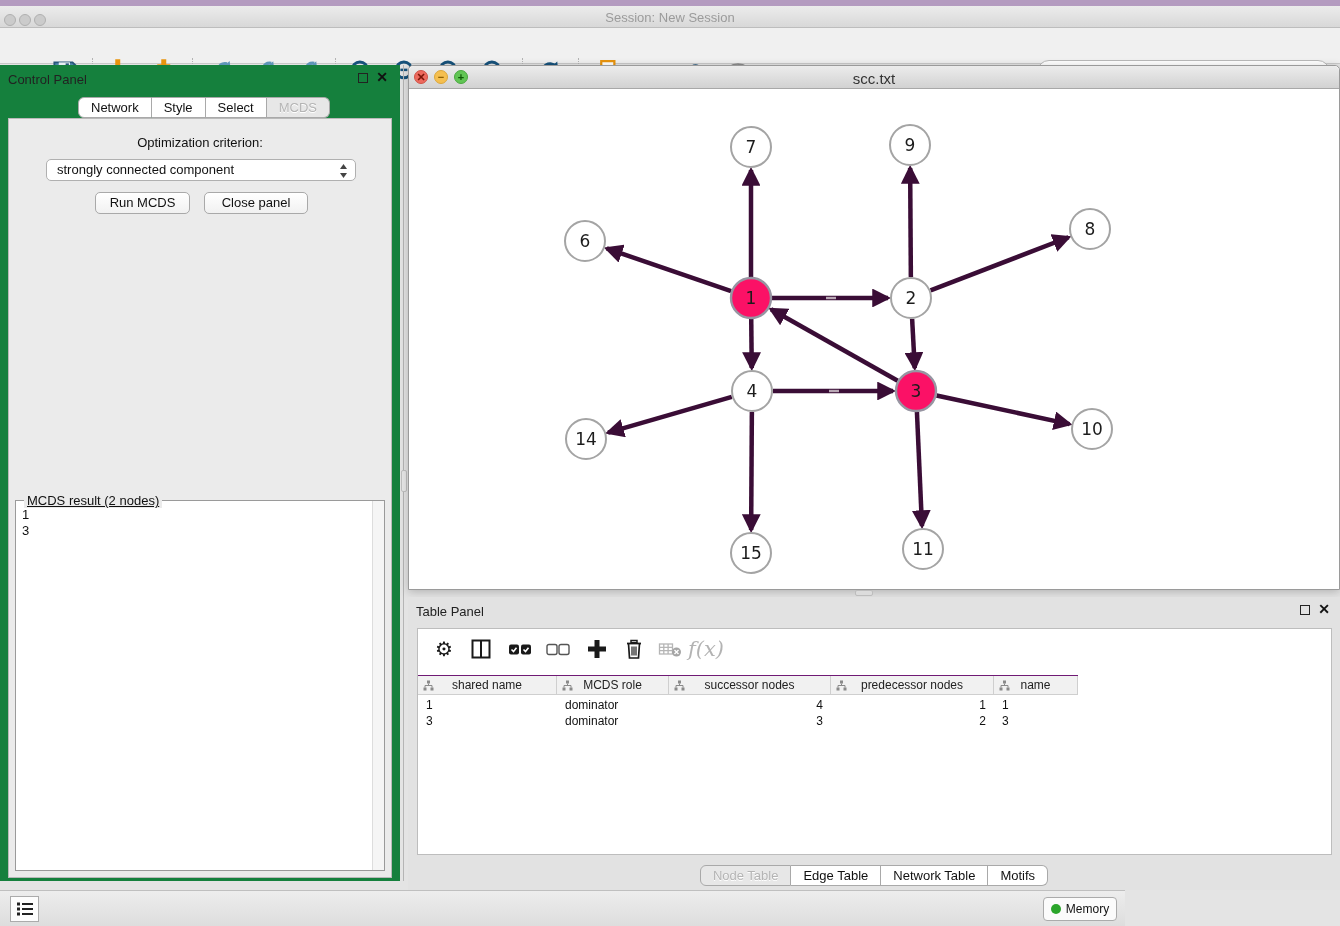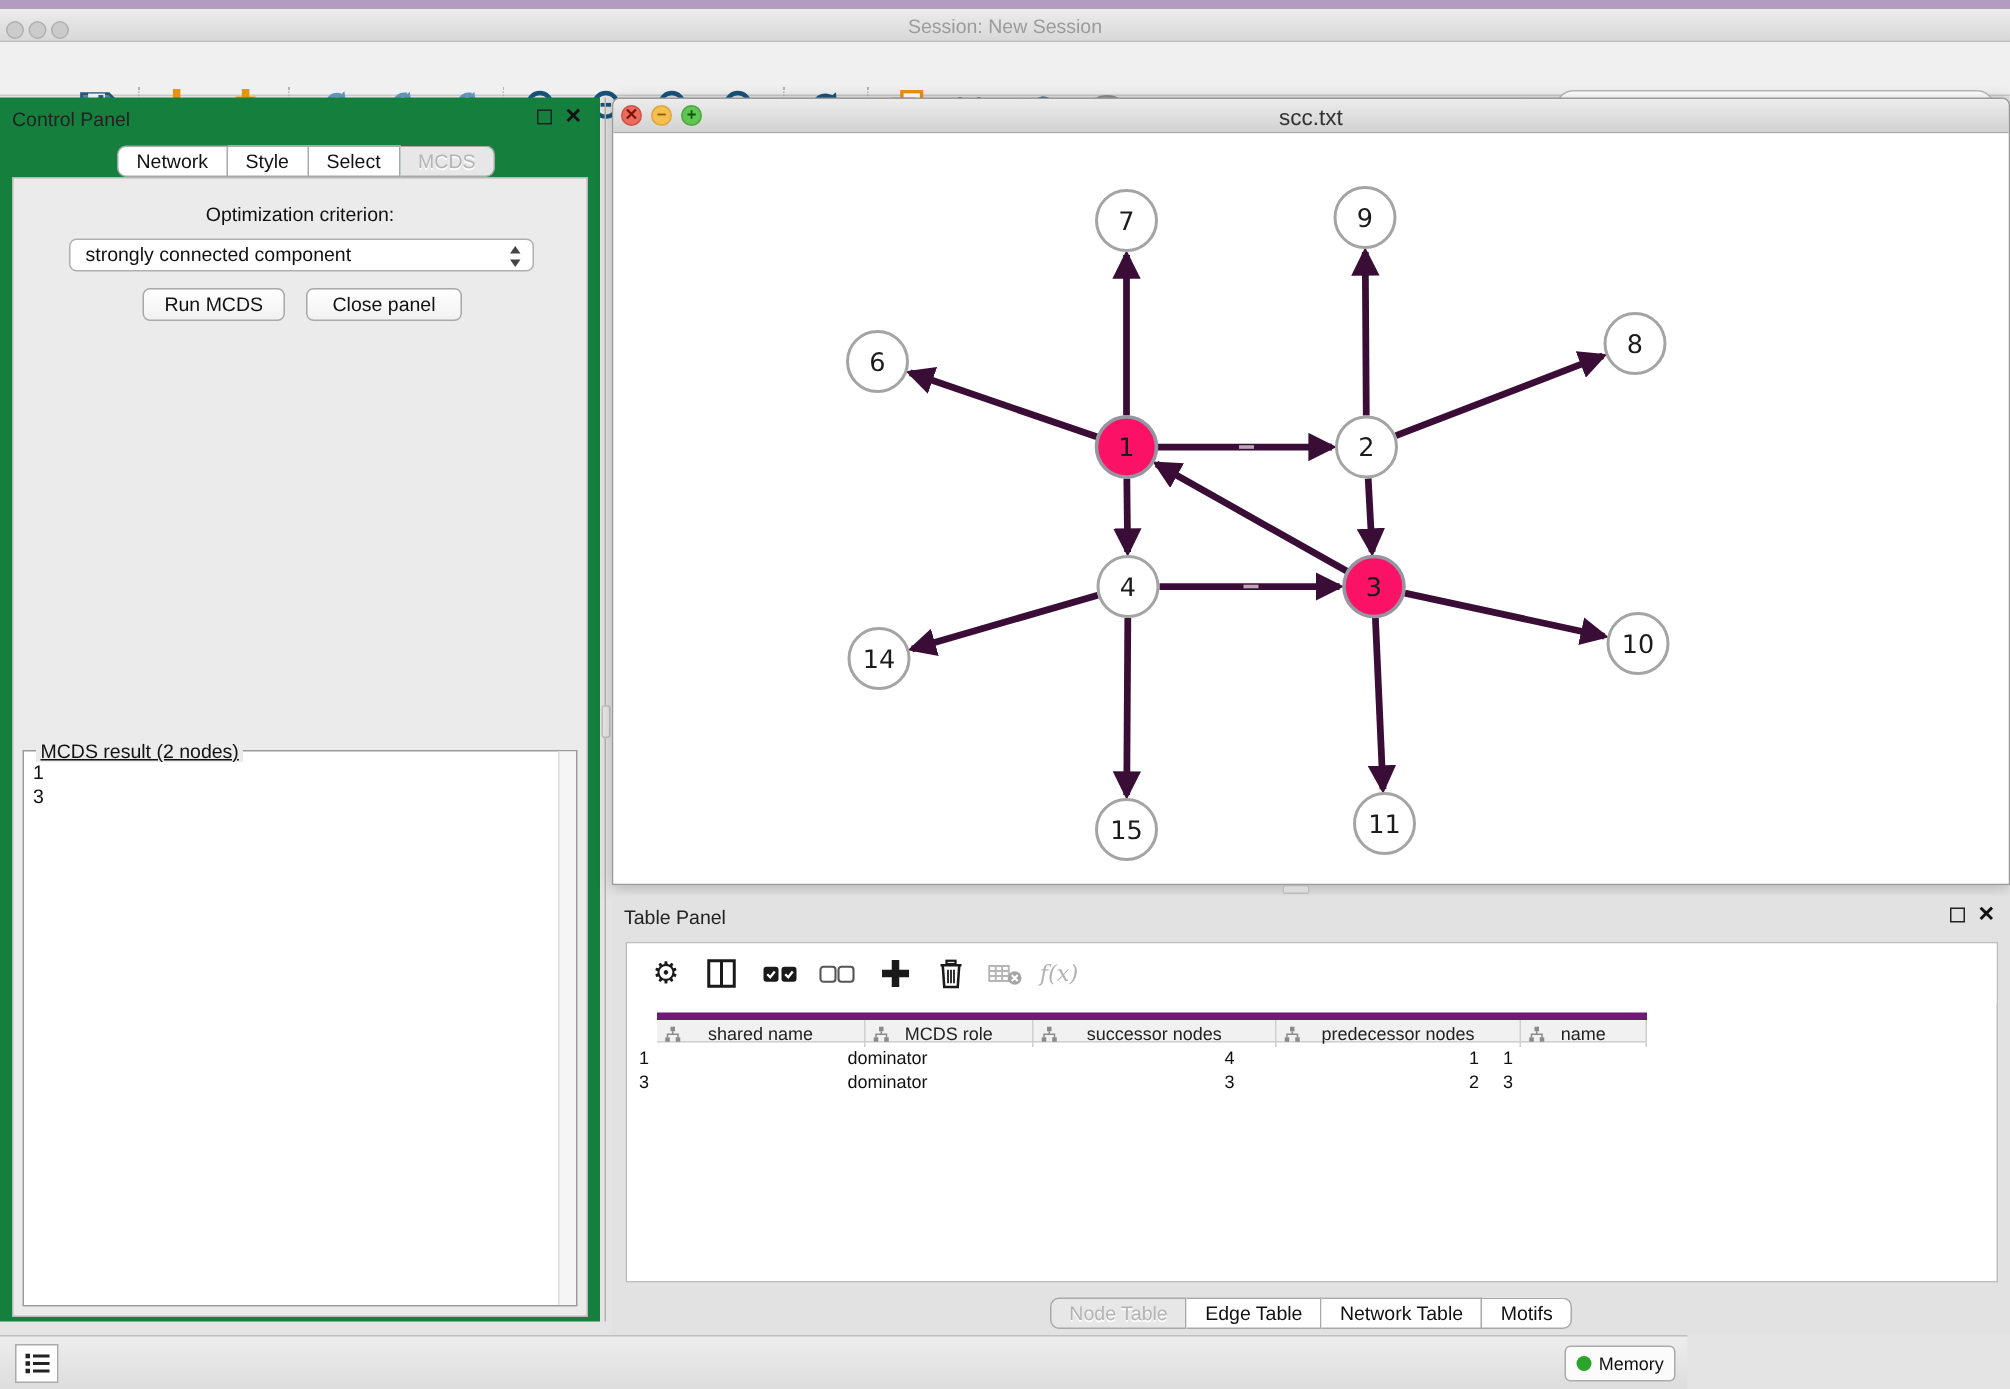--- a/index.html
+++ b/index.html
@@ -80,25 +80,25 @@
 
   #h-grip { position:absolute; left:855px; top:590px; width:18px; height:6px;
     background:#dcdcdc; border:1px solid #bdbdbd; border-radius:2px; }
 
   
   #table-panel { position:absolute; left:408px; top:597px; width:932px; height:293px; background:#e2e2e2; }
   #tp-white { position:absolute; left:9px; top:31px; width:915px; height:227px;
     background:#fff; border:1px solid #bdbdbd; }
   #tp-toolbar { position:absolute; left:0; top:0; width:100%; height:40px; background:#fff; }
   .tp-ic { position:absolute; top:6px; width:28px; height:28px; display:flex; align-items:center; justify-content:center; }
-  #fx-label { font-family:"DejaVu Serif", serif; font-style:italic; font-size:15px; color:#b3b3b3; }
+  #fx-label { font-family:"DejaVu Serif", serif; font-style:italic; font-size:21px; color:#b3b3b3; }
   #tp-gear { font-size:20px; color:#1a1a1a; line-height:24px; }
 
   #tp-header { position:absolute; left:0; top:46px; height:20px; display:flex;
-    border-top:5px solid #701a75; border-bottom:1px solid #cfcfcf; background:#f1f1f1;margin-left:20px; }
+    border-top:1px solid #701a75; border-bottom:1px solid #cfcfcf; background:#f1f1f1; }
   .th { position:relative; height:18px; border-right:1px solid #cfcfcf; font-size:12px; color:#222;
     display:flex; align-items:center; justify-content:center; }
   .th svg { position:absolute; left:5px; top:4px; }
   .tr { position:absolute; left:0; height:16px; display:flex; }
   .td { height:16px; font-size:12px; color:#111; padding:1px 8px 0 8px; overflow:hidden; }
 
   #tp-tabs { position:absolute; left:0; top:268px; width:100%; display:flex; justify-content:center; }
 
   
   #status-bar { position:absolute; left:0; top:890px; width:1125px; height:36px;

